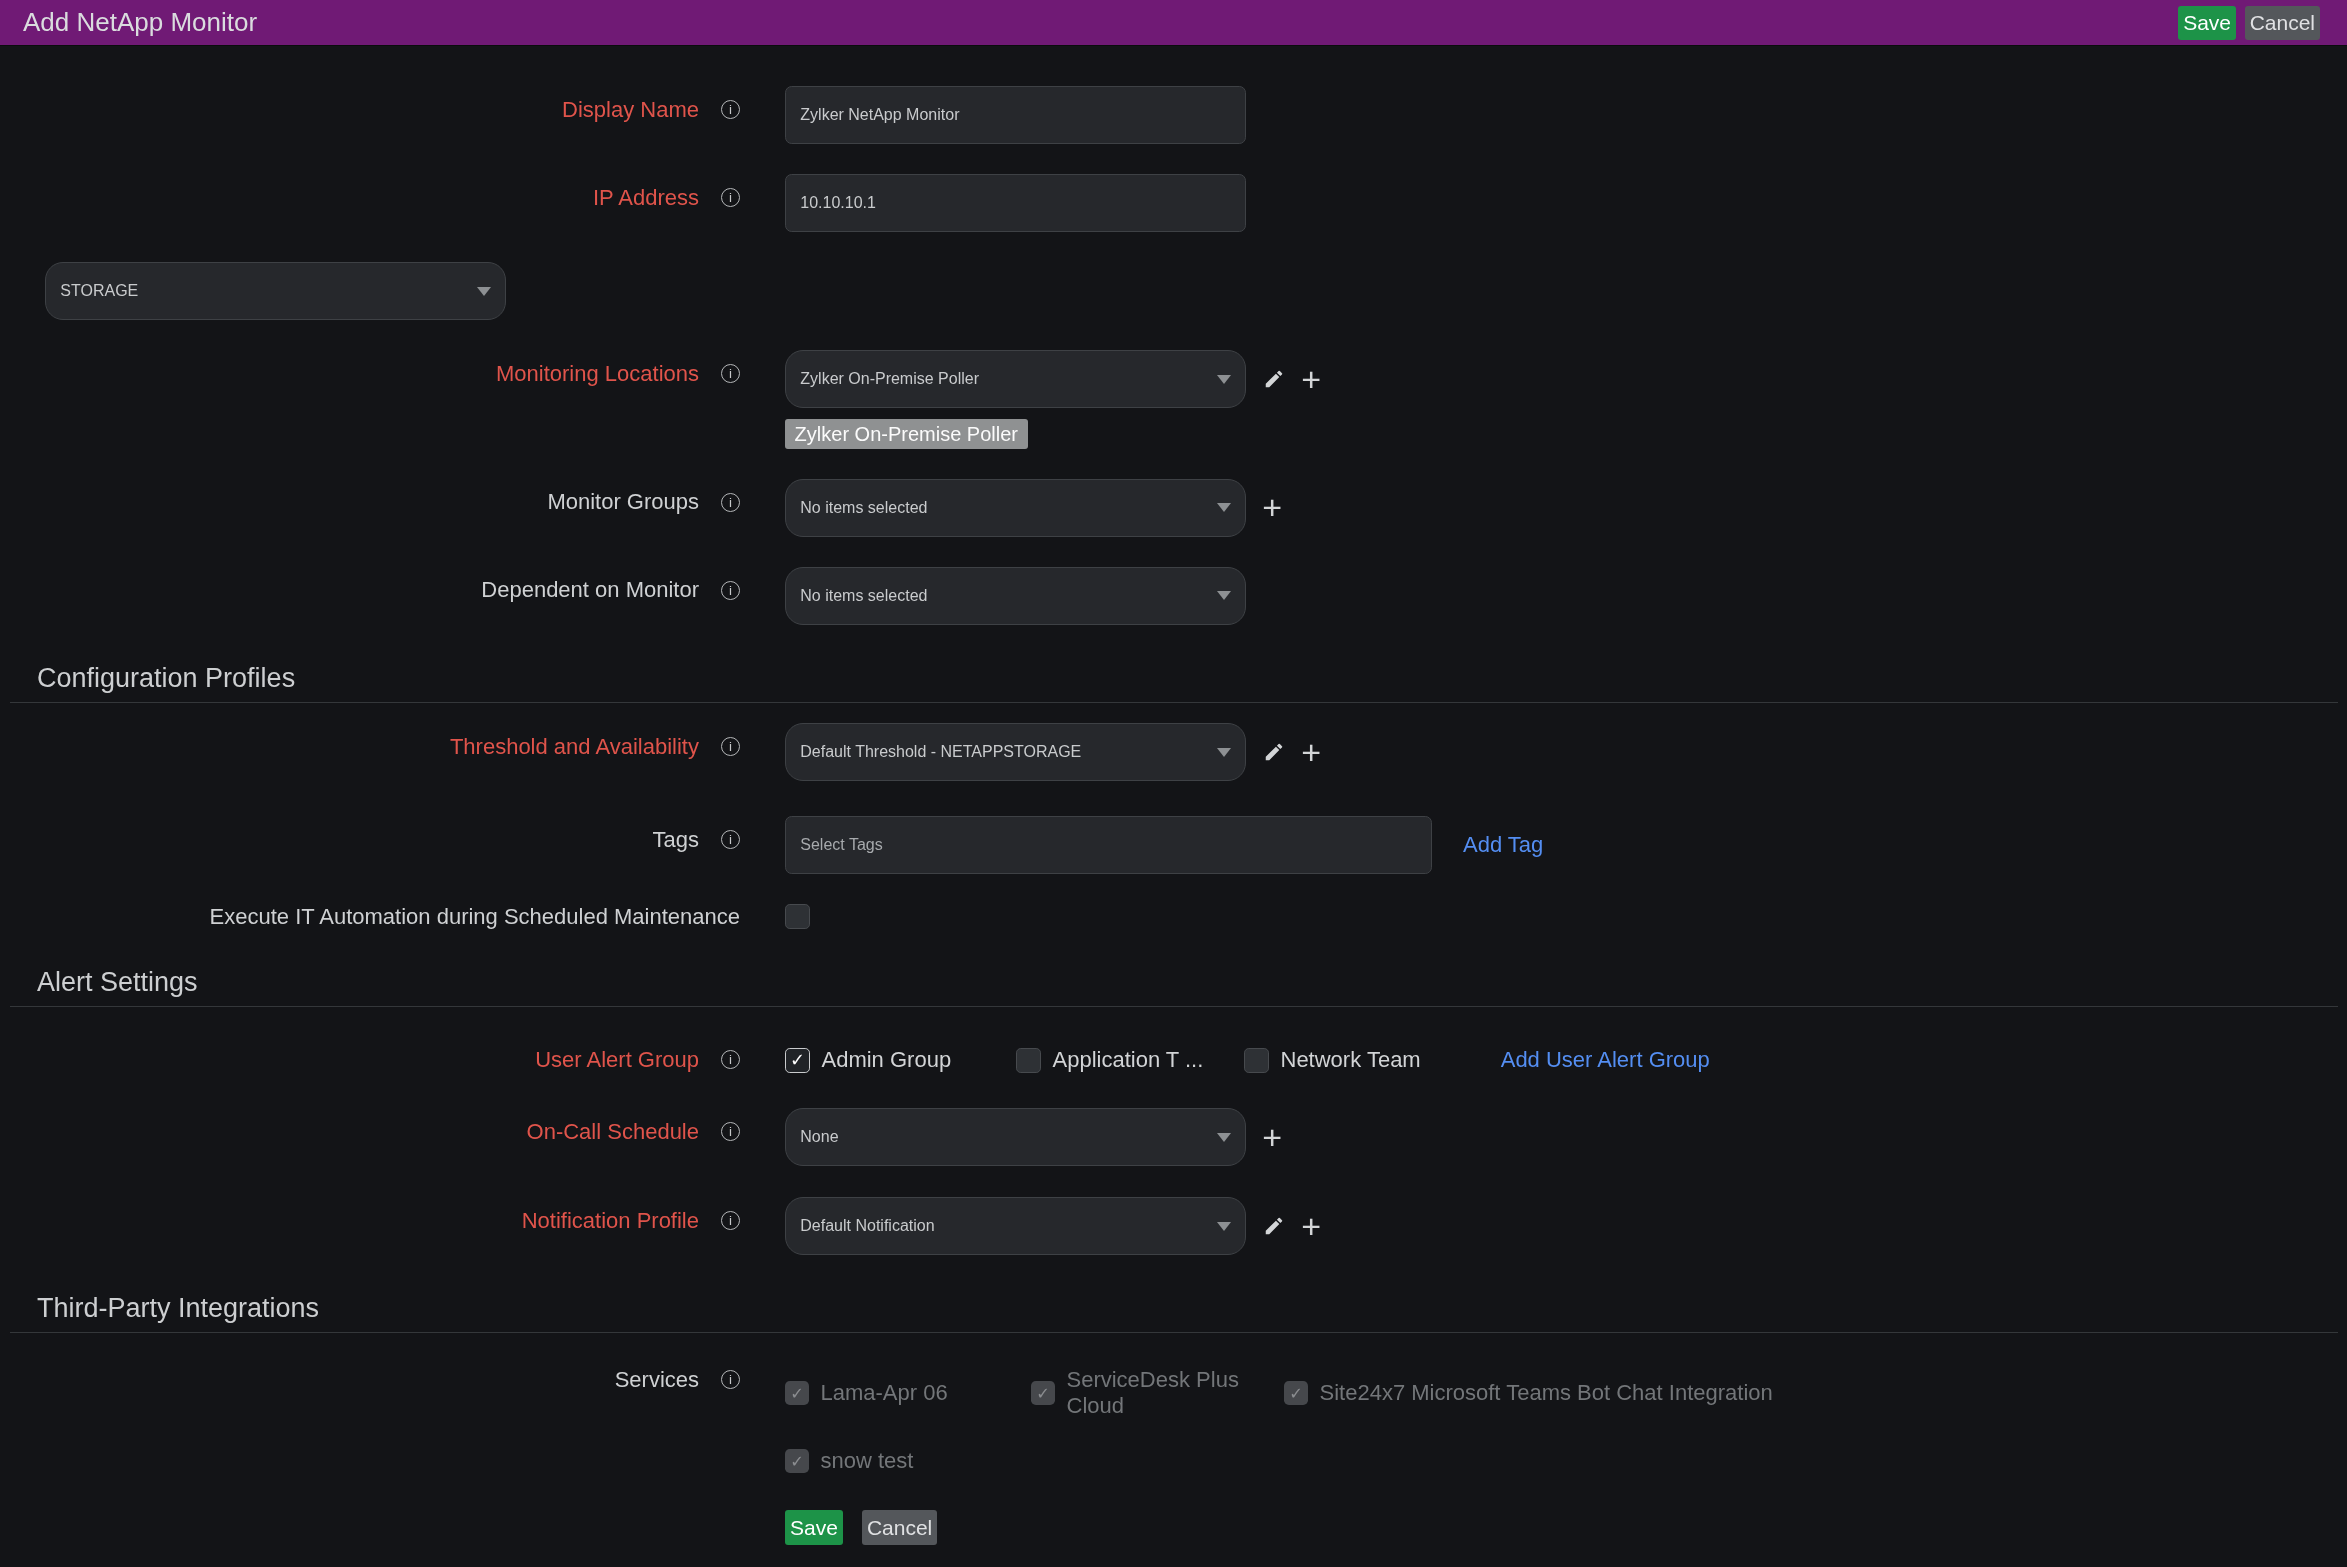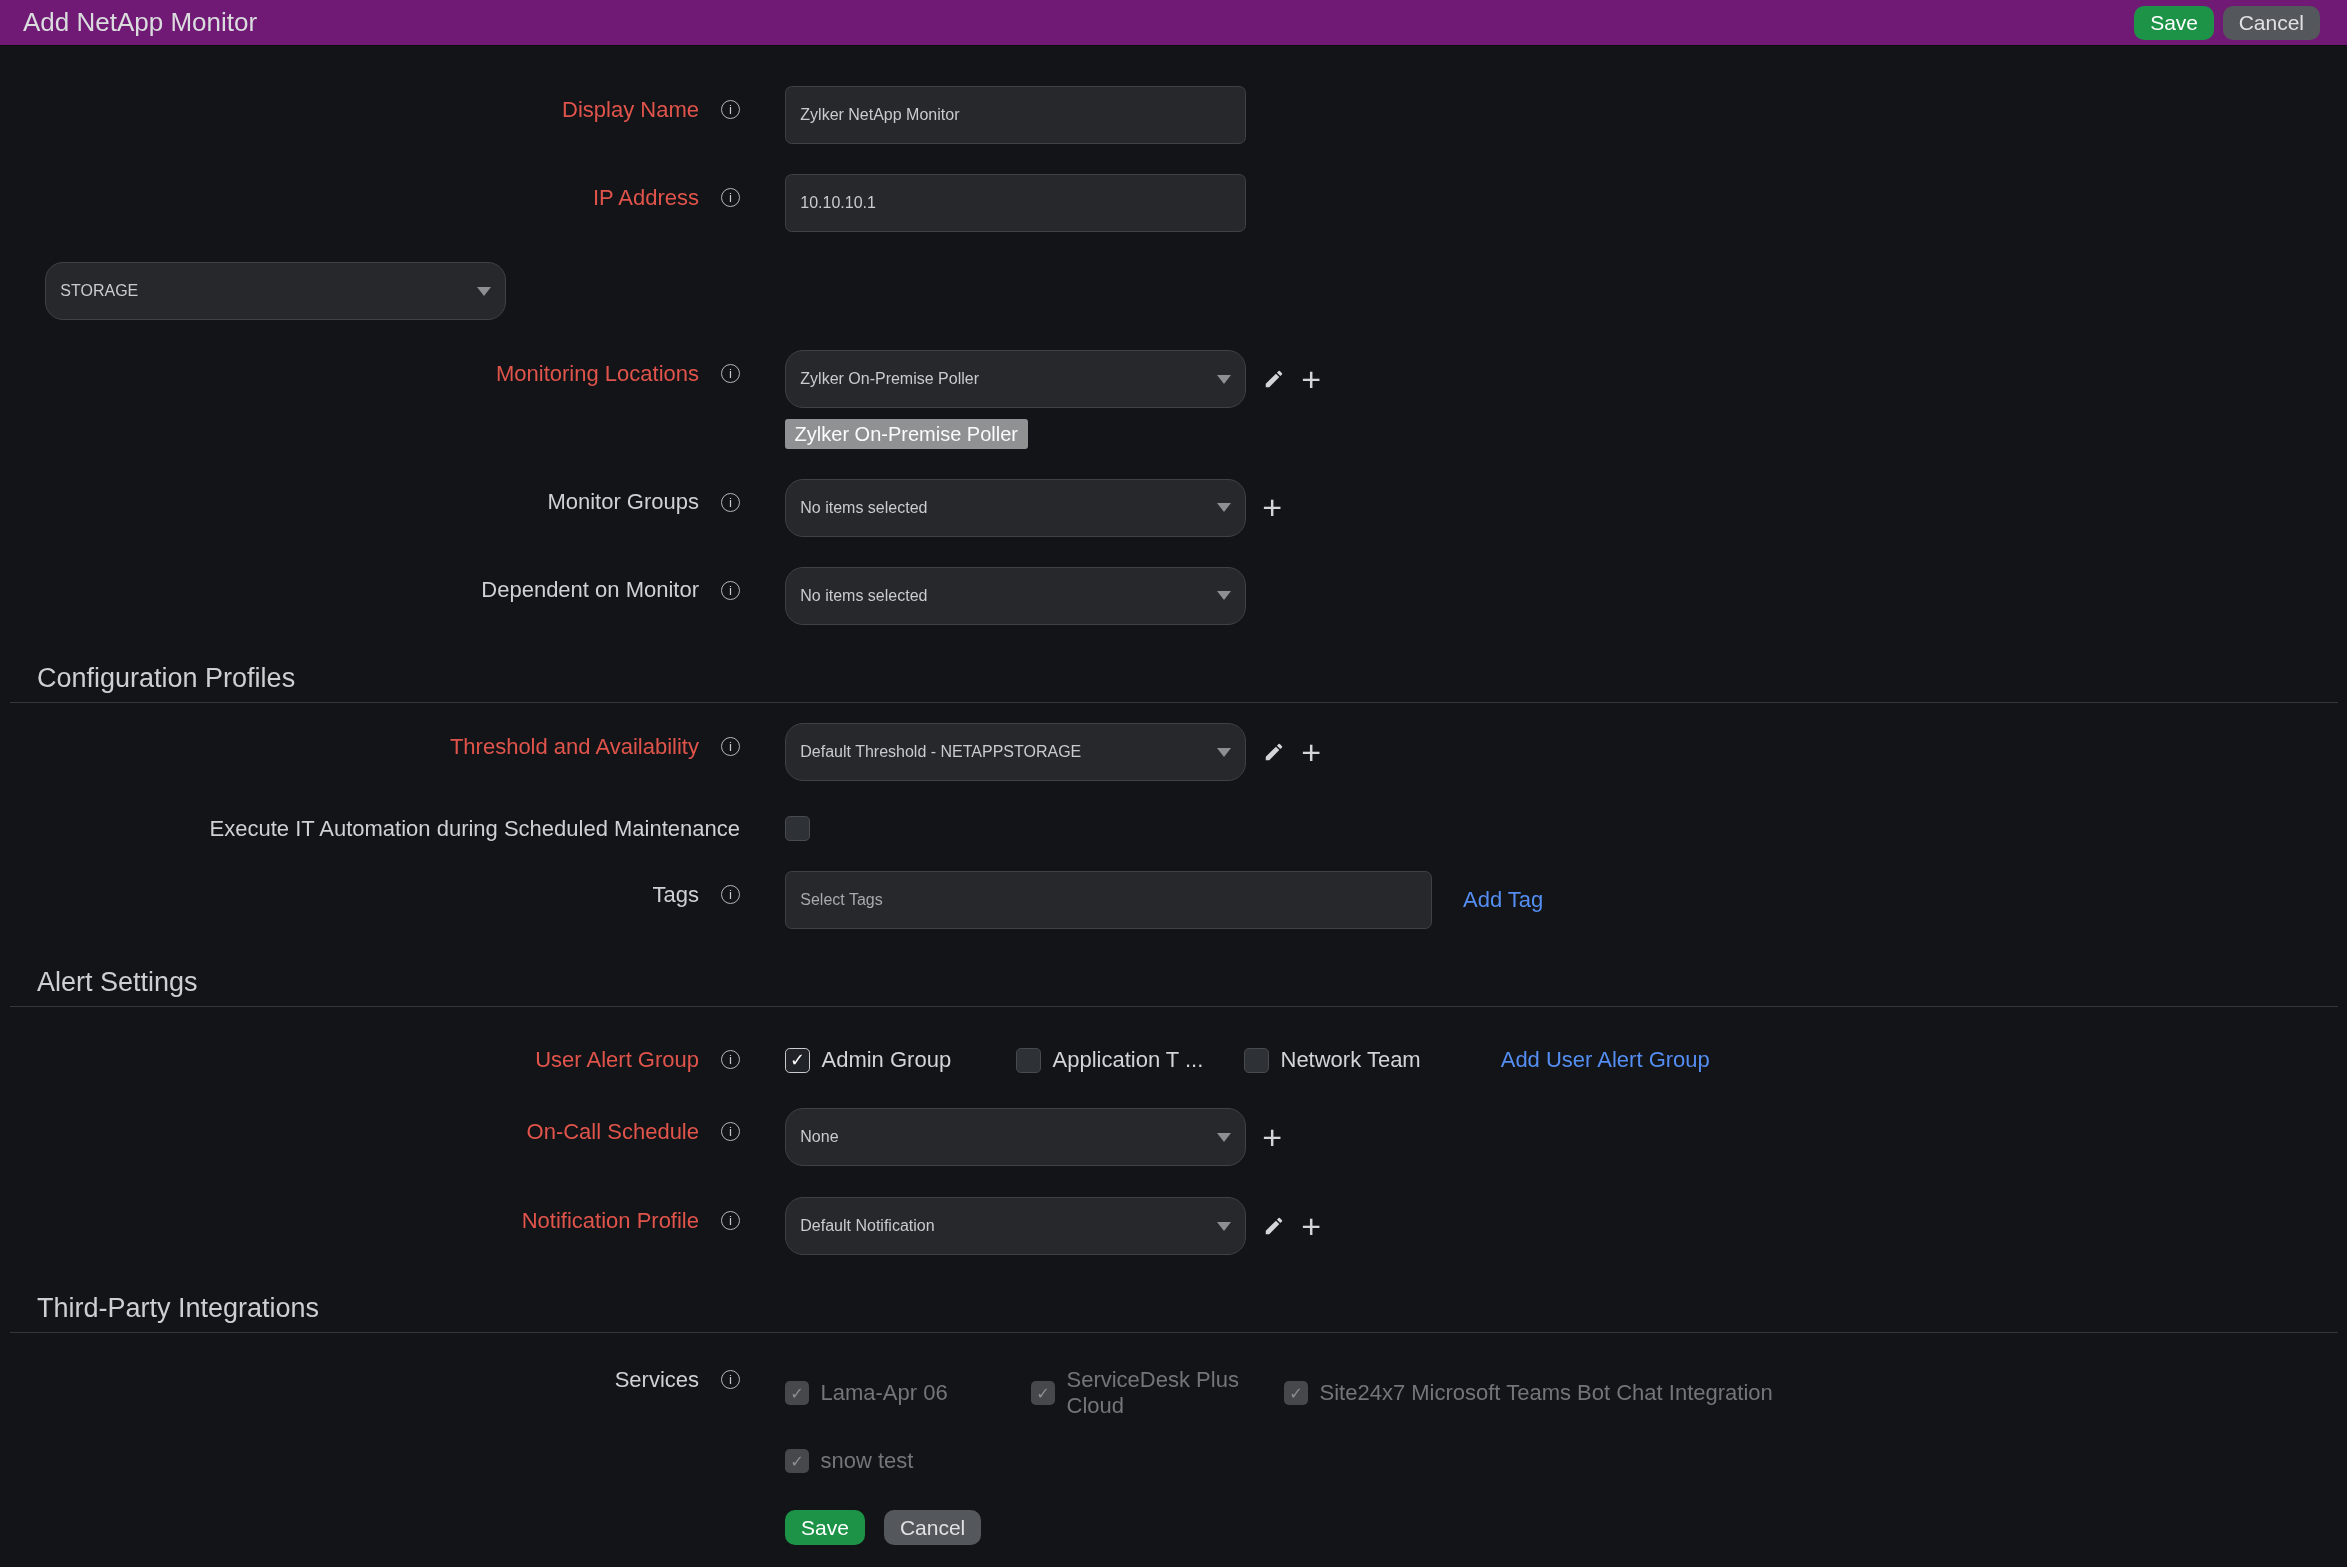--- a/index.html
+++ b/index.html
@@ -16,23 +16,23 @@
   .topbar {
     height: 46px; background: #701a75;
     border-bottom: 1px solid #0b0c0e;
     display: flex; align-items: center;
     padding: 0 28px 0 23px;
   }
   .topbar-title { font-size: 26px; color: #dadcde; font-weight: 400; }
   .topbar-actions { margin-left: auto; display: flex; gap: 8.6px; }
 
   .btn {
-    border: none; border-radius: 10px; font-size: 21px;
+    border: none; border-radius: 3px; font-size: 21px;
     font-family: "Liberation Sans", sans-serif;
-    height: 34px; padding: 0 16px; cursor: pointer;
+    height: 34px; padding: 0 5px; cursor: pointer;
     display: inline-flex; align-items: center; justify-content: center;
   }
   .btn-save   { background: #1d9348; color: #ffffff; }
   .btn-cancel { background: #54575b; color: #e0e1e3; }
 
   
   .main { padding-top: 40px; }
 
   .frow { display: flex; margin-bottom: 30px; }
   .flabel {
@@ -246,37 +246,37 @@
       </div>
       <span class="icon-pencil">
         <svg viewBox="0 0 24 24">
             <path d="M3 17.2V21h3.8L17.8 9.9l-3.7-3.7L3 17.2zM20.7 7a1 1 0 0 0 0-1.4l-2.3-2.3a1 1 0 0 0-1.4 0l-1.8 1.8 3.7 3.7 1.8-1.8z"></path>
           </svg>
       </span>
       <span class="icon-plus"></span>
     </div>
   </div>
 
+  <div class="frow">
+    <div class="flabel">
+      <span>Tags</span>
+      <span class="info"></span>
+    </div>
+    <div class="ffield">
+      <input class="tbox wide" type="text" placeholder="Select Tags" style="">
+      <a class="link link-addtag">Add Tag</a>
+    </div>
+  </div>
+
   <div class="frow mt56">
     <div class="flabel cbrow">
       <span>Execute IT Automation during Scheduled Maintenance</span>
     </div>
     <div class="ffield">
       <span class="cb unchecked"></span>
-    </div>
-  </div>
-
-  <div class="frow">
-    <div class="flabel">
-      <span>Tags</span>
-      <span class="info"></span>
-    </div>
-    <div class="ffield">
-      <input class="tbox wide" type="text" placeholder="Select Tags" style="">
-      <a class="link link-addtag">Add Tag</a>
     </div>
   </div>
 
   <div class="section-head">
     <h2>Alert Settings</h2>
     <hr>
   </div>
   <div class="gap42"></div>
 
   <div class="frow mb37">

